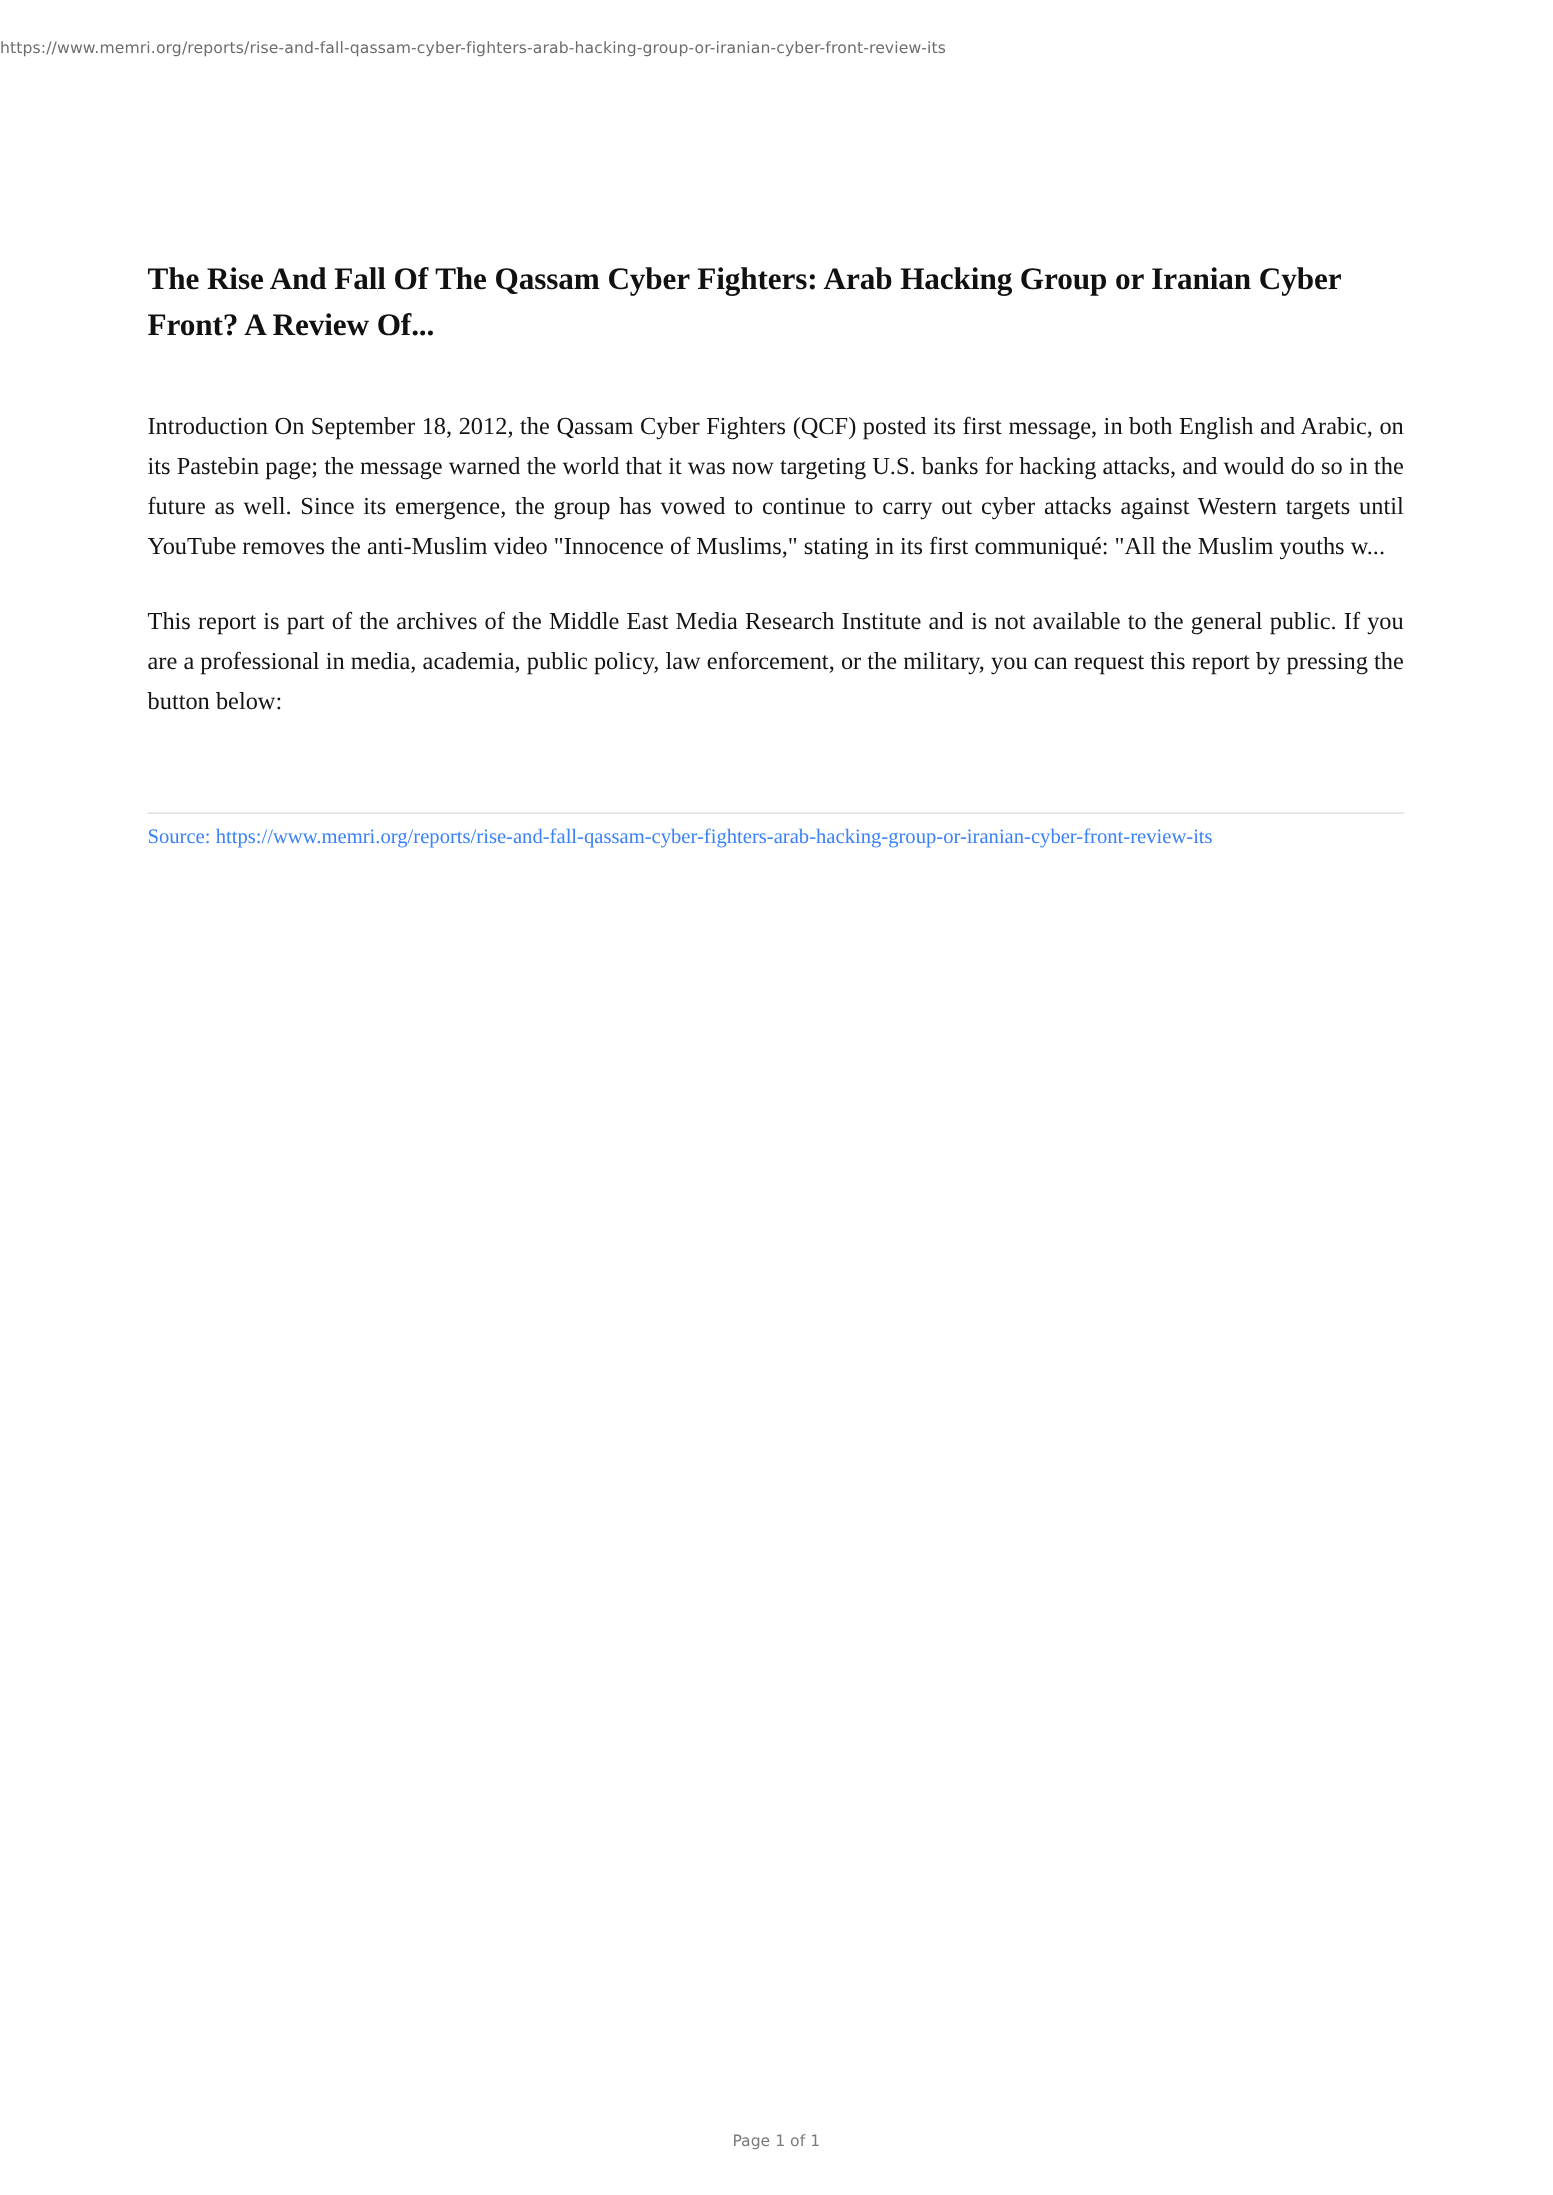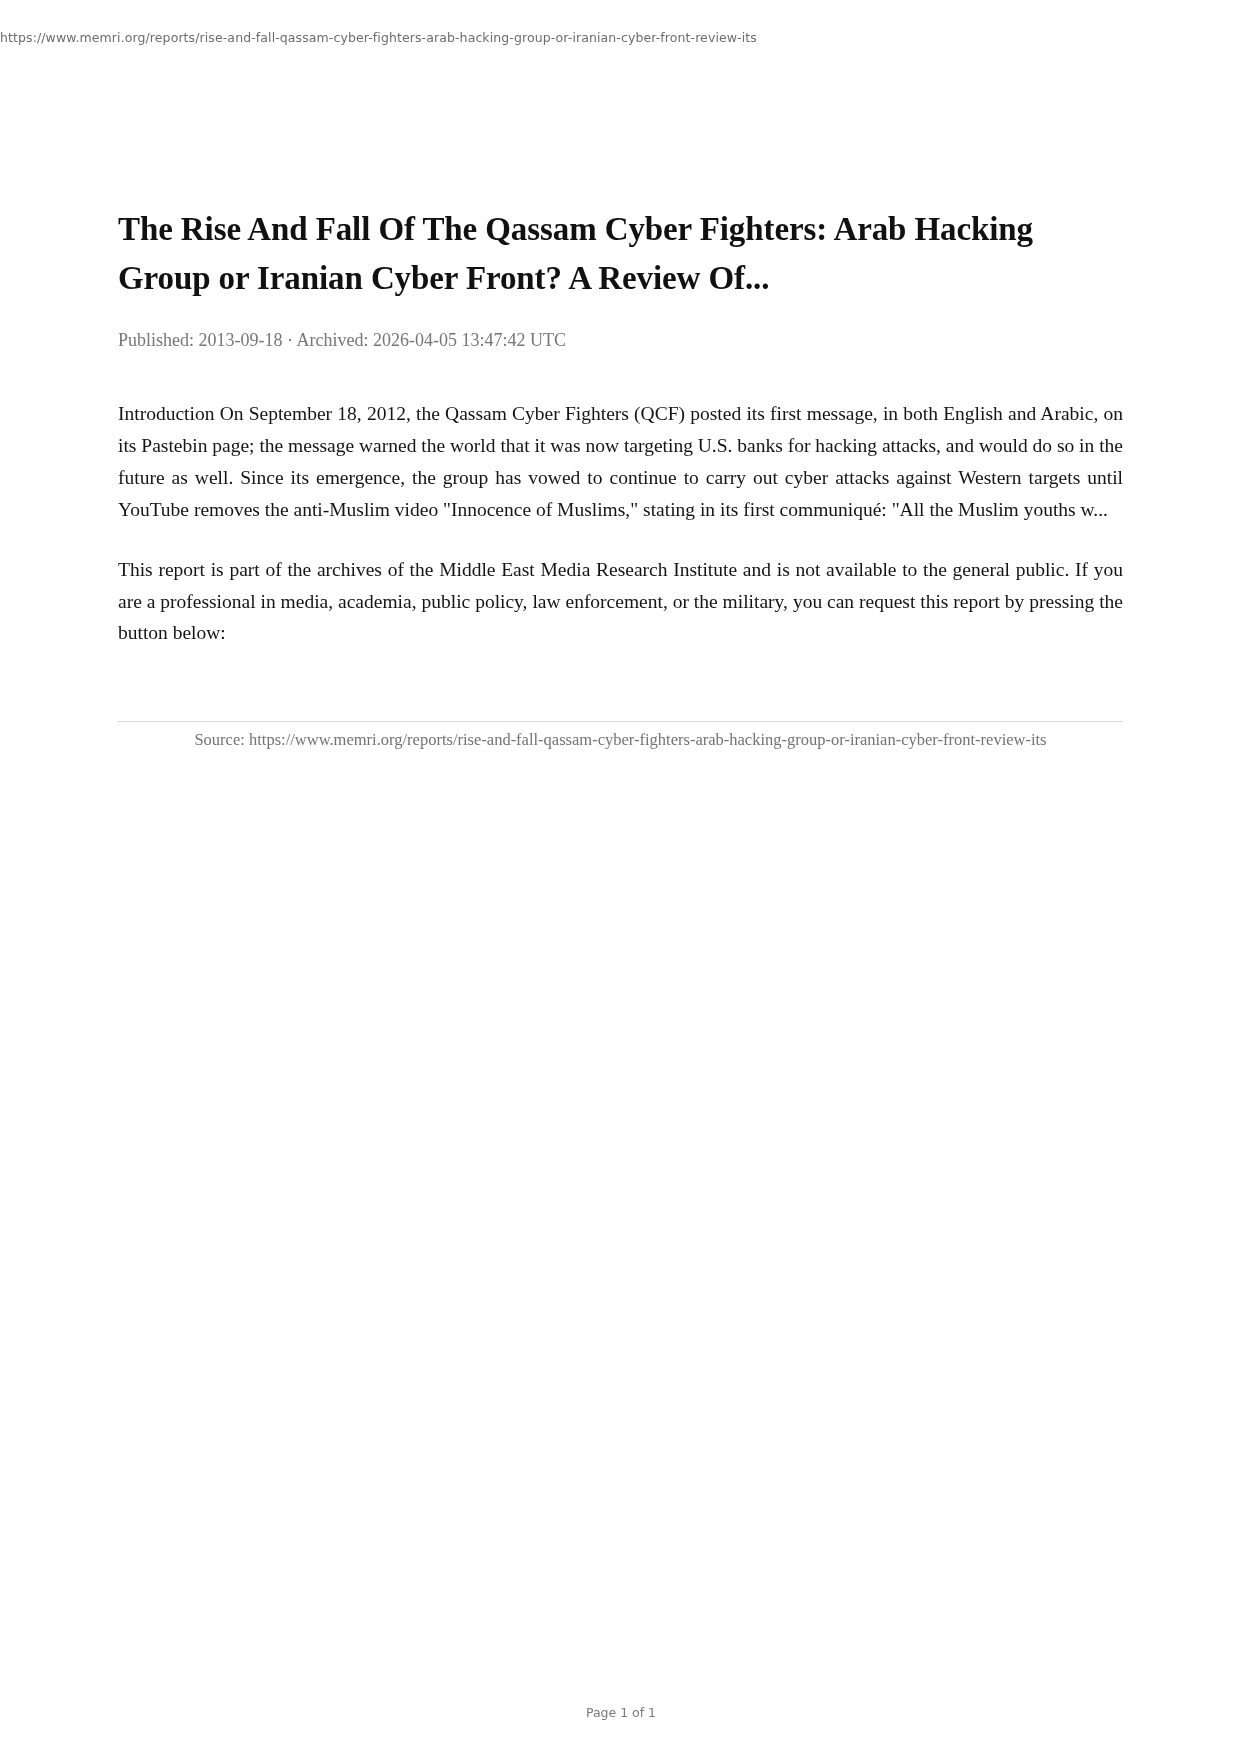--- a/index.html
+++ b/index.html
@@ -33,21 +33,21 @@
     letter-spacing: 0.1px;
   }
   .content {
     position: absolute;
     left: 118px;
     top: 205px;
     width: 1005px;
   }
   h1.doc-title {
     font-family: "Liberation Serif", serif;
-    font-size: 33px;
+    font-size: 25px;
     line-height: 1.48;
     font-weight: bold;
     color: #111111;
     margin: 0 0 0 0;
     letter-spacing: -0.1px;
   }
   .byline {
     font-size: 19.5px;
     color: #3a3a3a;
     margin-top: 46px;
@@ -68,23 +68,22 @@
     margin-top: 47px;
   }
   .divider {
     margin-top: 72px;
     border: none;
     border-top: 1px solid #d8d8d8;
     width: 100%;
   }
   .source-line {
     font-size: 16.5px;
-    color: #737373;
+    color: #3b82f6;
     word-break: break-all;
-    text-align: center;
   }
   .footer-page {
     position: absolute;
     left: 0;
     bottom: 36px;
     width: 1242px;
     text-align: center;
     font-family: "DejaVu Sans", sans-serif;
     font-size: 12.5px;
     color: #7a7a7a;
@@ -95,21 +94,20 @@
 
 <div class="page">
 
   <div class="header-url">https://www.memri.org/reports/rise-and-fall-qassam-cyber-fighters-arab-hacking-group-or-iranian-cyber-front-review-its</div>
 
   <div class="content">
 
     <h1 class="doc-title">The Rise And Fall Of The Qassam Cyber Fighters: Arab Hacking Group or Iranian Cyber Front? A Review Of...</h1>
 
 
-    <div class="dates">Published: 2013-09-18 · Archived: 2026-04-05 13:47:42 UTC</div>
 
     <p class="body-par first">Introduction On September 18, 2012, the Qassam Cyber Fighters (QCF) posted its first message, in both English and Arabic, on its Pastebin page; the message warned the world that it was now targeting U.S. banks for hacking attacks, and would do so in the future as well. Since its emergence, the group has vowed to continue to carry out cyber attacks against Western targets until YouTube removes the anti-Muslim video "Innocence of Muslims," stating in its first communiqué: "All the Muslim youths w...</p>
 
     <p class="body-par">This report is part of the archives of the Middle East Media Research Institute and is not available to the general public. If you are a professional in media, academia, public policy, law enforcement, or the military, you can request this report by pressing the button below:</p>
 
     <hr class="divider">
 
     <div class="source-line">Source: https://www.memri.org/reports/rise-and-fall-qassam-cyber-fighters-arab-hacking-group-or-iranian-cyber-front-review-its</div>
 
   </div>

